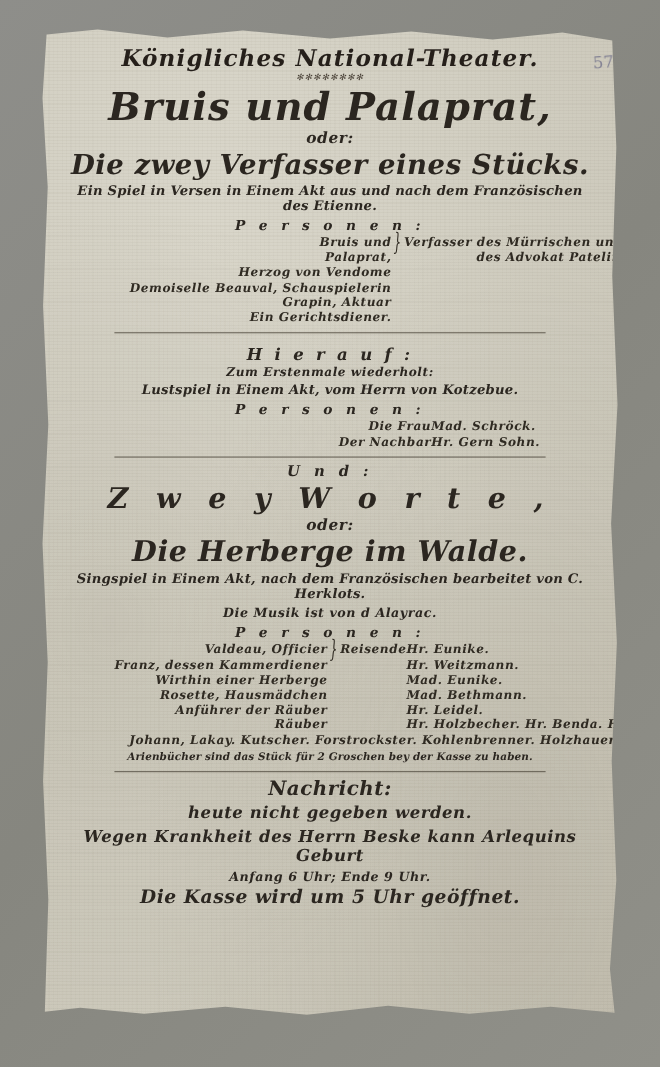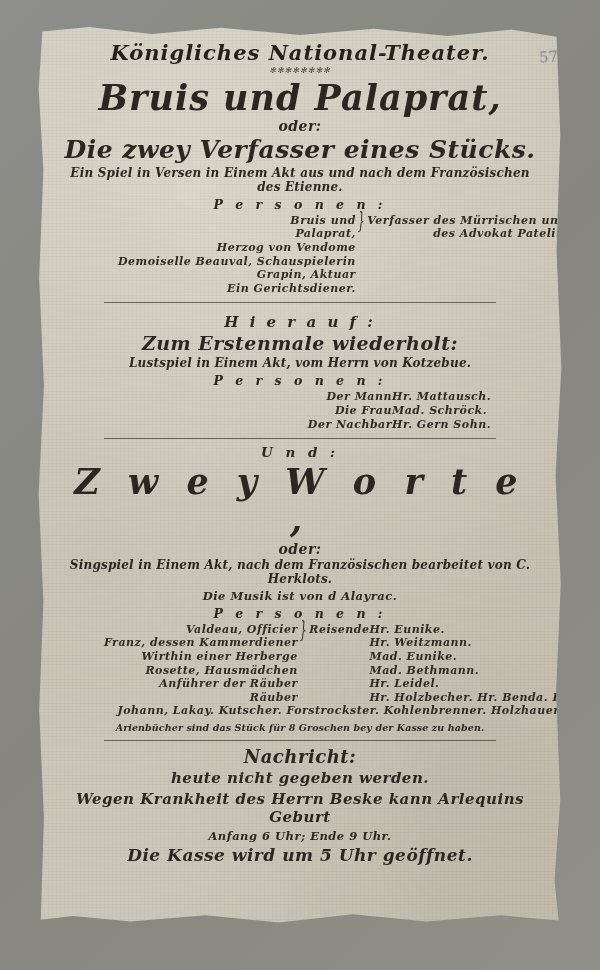--- a/index.html
+++ b/index.html
@@ -153,38 +153,38 @@
     margin: 7px 46px 5px 46px;
     opacity: 0.75;
   }
   .hierauf {
     font-size: 15px;
     font-weight: bold;
     letter-spacing: 3px;
     margin: 10px 0 1px 0;
   }
   .wiederholt {
-    font-size: 19px;
+    font-size: 11px;
     font-weight: bold;
     margin: 1px 0 2px 0;
   }
   .title3 {
     font-size: 33px;
     line-height: 1.08;
     margin: 3px 0 2px 0;
     letter-spacing: 1px;
   }
   .und {
     font-size: 13.5px;
     font-weight: bold;
     letter-spacing: 4px;
     margin: 2px 0 1px 0;
   }
   .title4 {
-    font-size: 35px;
+    font-size: 26px;
     line-height: 1.08;
     letter-spacing: 8px;
     margin: 3px 0 2px 0;
   }
   .title5 {
     font-size: 26px;
     line-height: 1.1;
     margin: 2px 0 2px 0;
   }
   .music {
@@ -290,42 +290,38 @@
       <hr class="rule">
 
       <div class="fraktur hierauf blur">H i e r a u f :</div>
       <div class="fraktur wiederholt blur">Zum Erstenmale wiederholt:</div>
       <div class="fraktur subtitle blur">Lustspiel in Einem Akt, vom Herrn von Kotzebue.</div>
       <div class="fraktur personen blur">P e r s o n e n :</div>
 
       <table class="cast fraktur blur">
         <tbody>
           <tr>
-            <td class="role">Der Mann</td>
-            <td class="mid"></td>
-            <td class="actor">Hr. Mattausch.</td>
-          </tr>
-          <tr>
             <td class="role">Die Frau</td>
             <td class="mid"></td>
             <td class="actor">Mad. Schröck.</td>
           </tr>
           <tr>
             <td class="role">Der Nachbar</td>
             <td class="mid"></td>
             <td class="actor">Hr. Gern Sohn.</td>
           </tr>
         </tbody>
       </table>
 
       <hr class="rule">
 
       <div class="fraktur und blur">U n d :</div>
       <div class="fraktur title4 blur">Z w e y   W o r t e ,</div>
       <div class="fraktur oder blur">oder:</div>
+      <div class="fraktur title5 blur">Die Herberge im Walde.</div>
       <div class="fraktur subtitle blur">Singspiel in Einem Akt, nach dem Französischen bearbeitet von C. Herklots.</div>
       <div class="fraktur music blur">Die Musik ist von d Alayrac.</div>
       <div class="fraktur personen blur">P e r s o n e n :</div>
 
       <table class="cast wide fraktur blur">
         <tbody>
           <tr>
             <td class="role">Valdeau, Officier</td>
             <td class="mid"><span class="brace">}</span><span>Reisende</span></td>
             <td class="actor">Hr. Eunike.</td>
@@ -354,21 +350,21 @@
             <td class="role">Räuber</td>
             <td class="mid"></td>
             <td class="actor">Hr. Holzbecher.   Hr. Benda.   Hr. Wauer.</td>
           </tr>
           <tr>
             <td class="role" colspan="3" style="text-align:center;padding-left:0">Johann, Lakay.   Kutscher.   Forstrockster.   Kohlenbrenner.   Holzhauer.</td>
           </tr>
         </tbody>
       </table>
 
-      <div class="fraktur smallnote blur">Arienbücher sind das Stück für 8 Groschen bey der Kasse zu haben.</div>
+      <div class="fraktur smallnote blur">Arienbücher sind das Stück für 2 Groschen bey der Kasse zu haben.</div>
 
       <hr class="rule">
 
       <div class="fraktur nachricht blur">Nachricht:</div>
       <div class="fraktur notice blur">heute nicht gegeben werden.</div>
       <div class="fraktur notice blur">Wegen Krankheit des Herrn Beske kann Arlequins Geburt</div>
 
       <div class="fraktur times blur">Anfang 6 Uhr;   Ende 9 Uhr.</div>
       <div class="fraktur kasse blur">Die Kasse wird um 5 Uhr geöffnet.</div>
 

